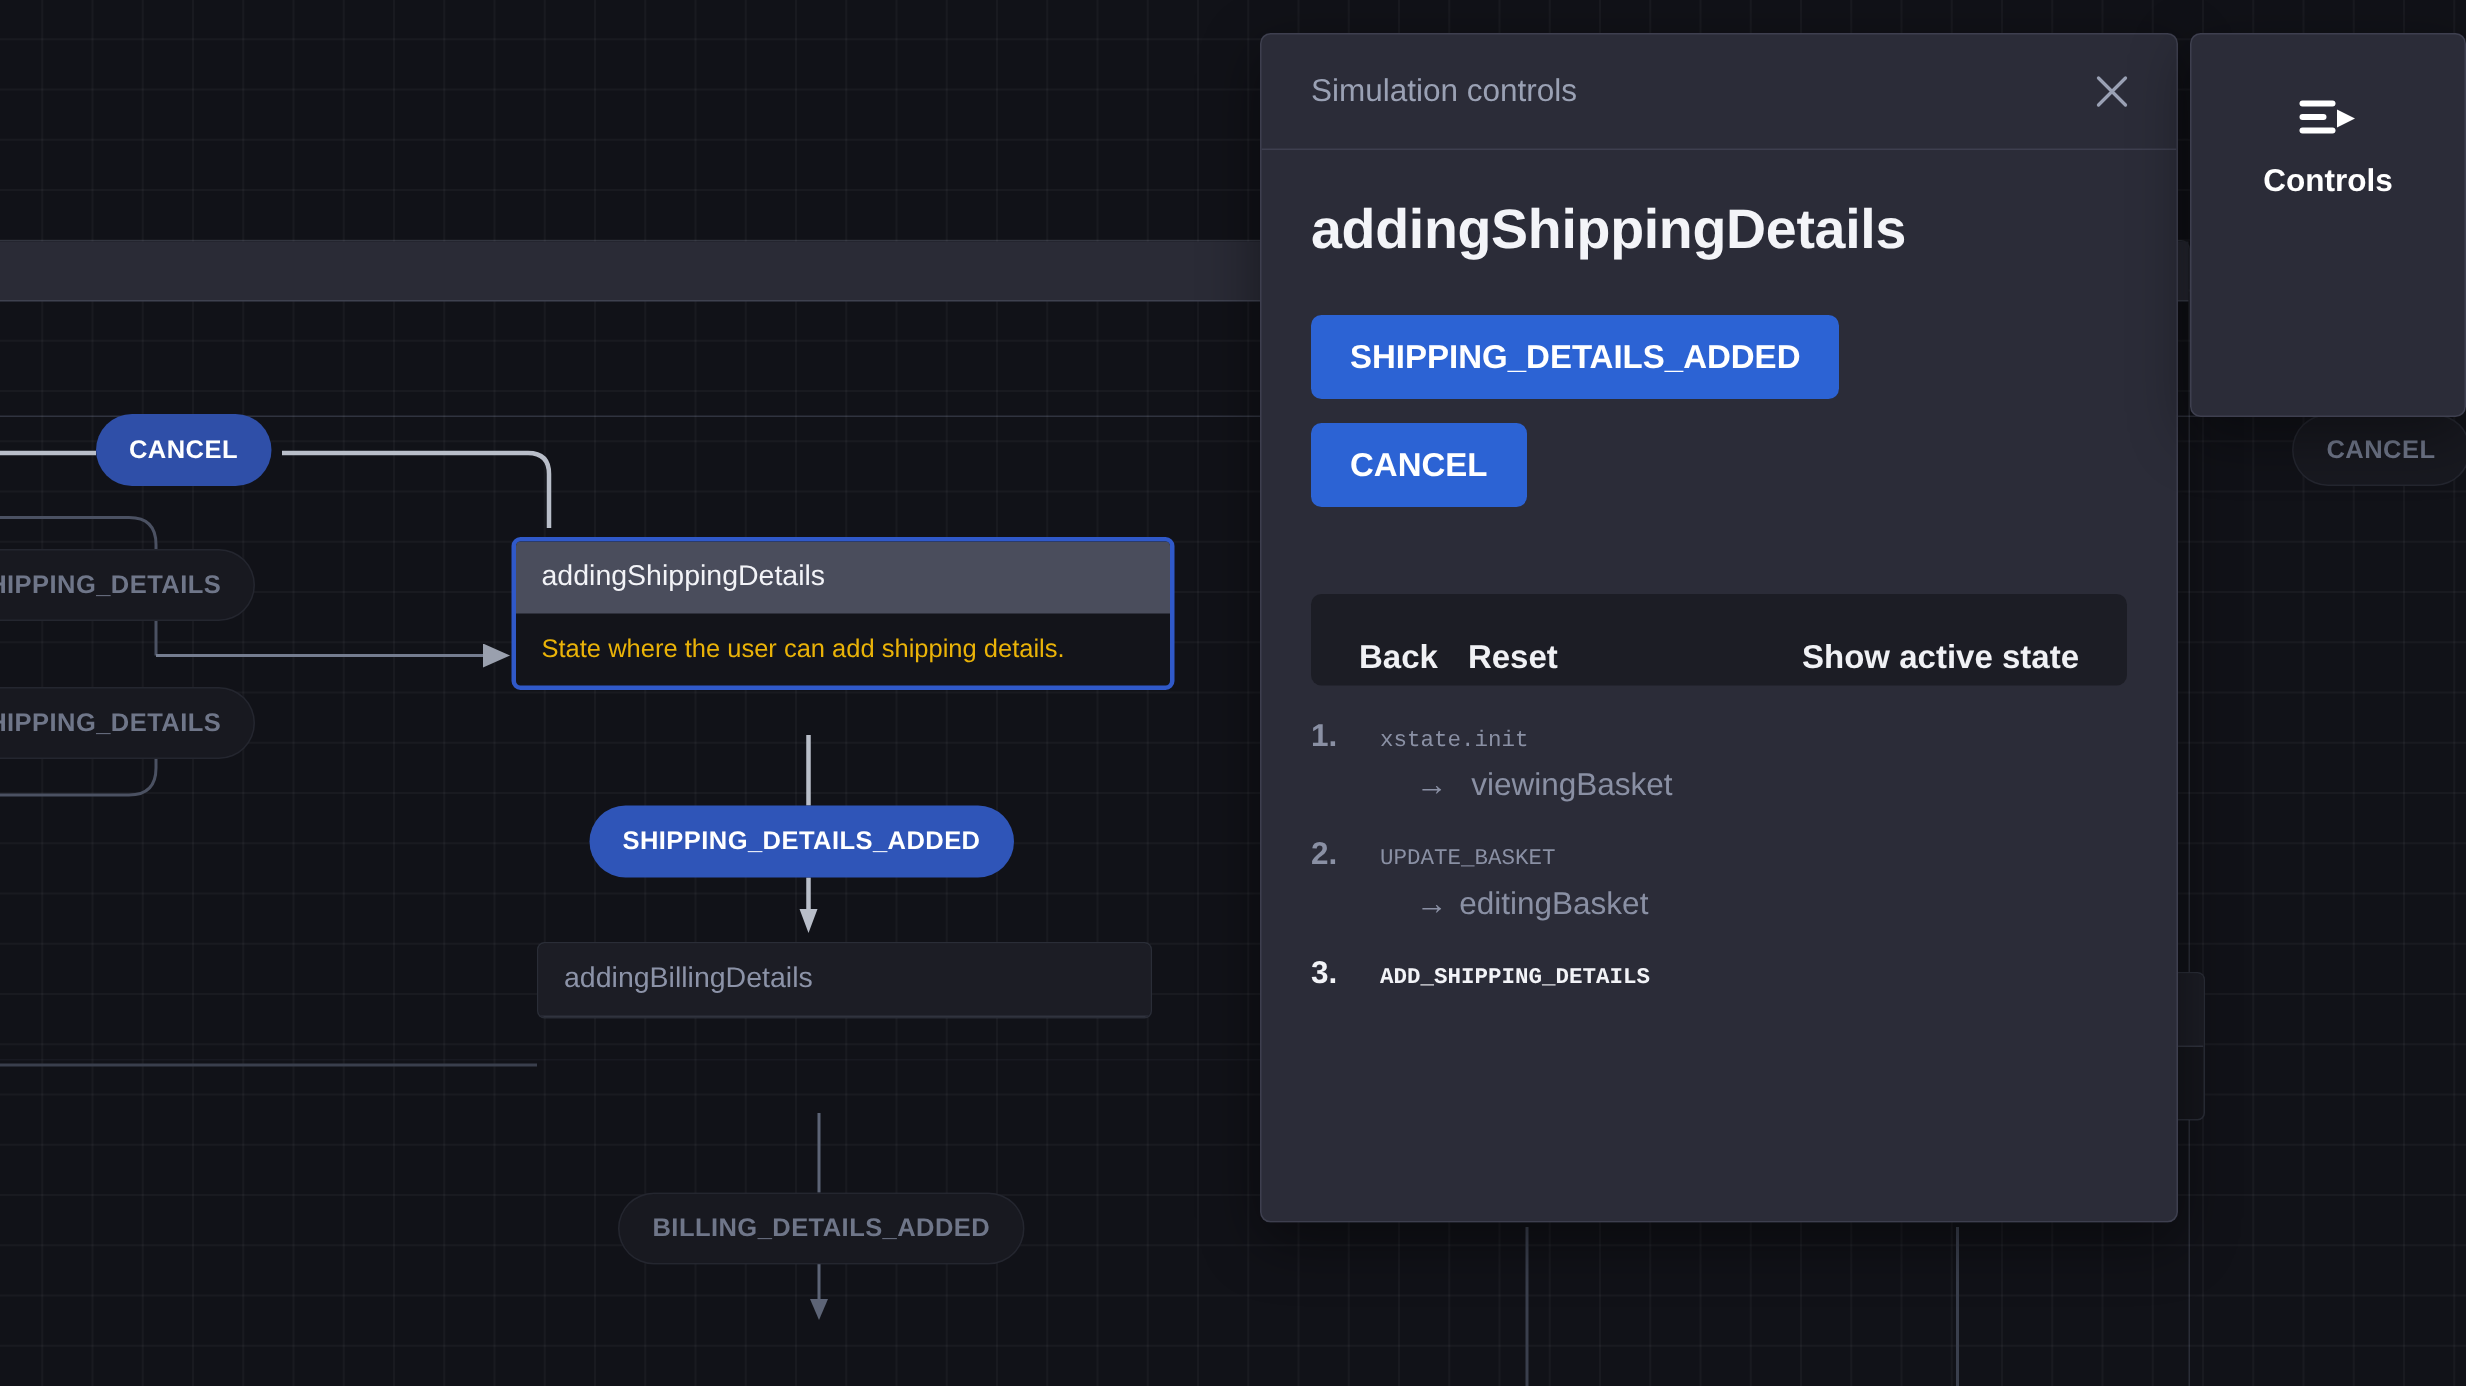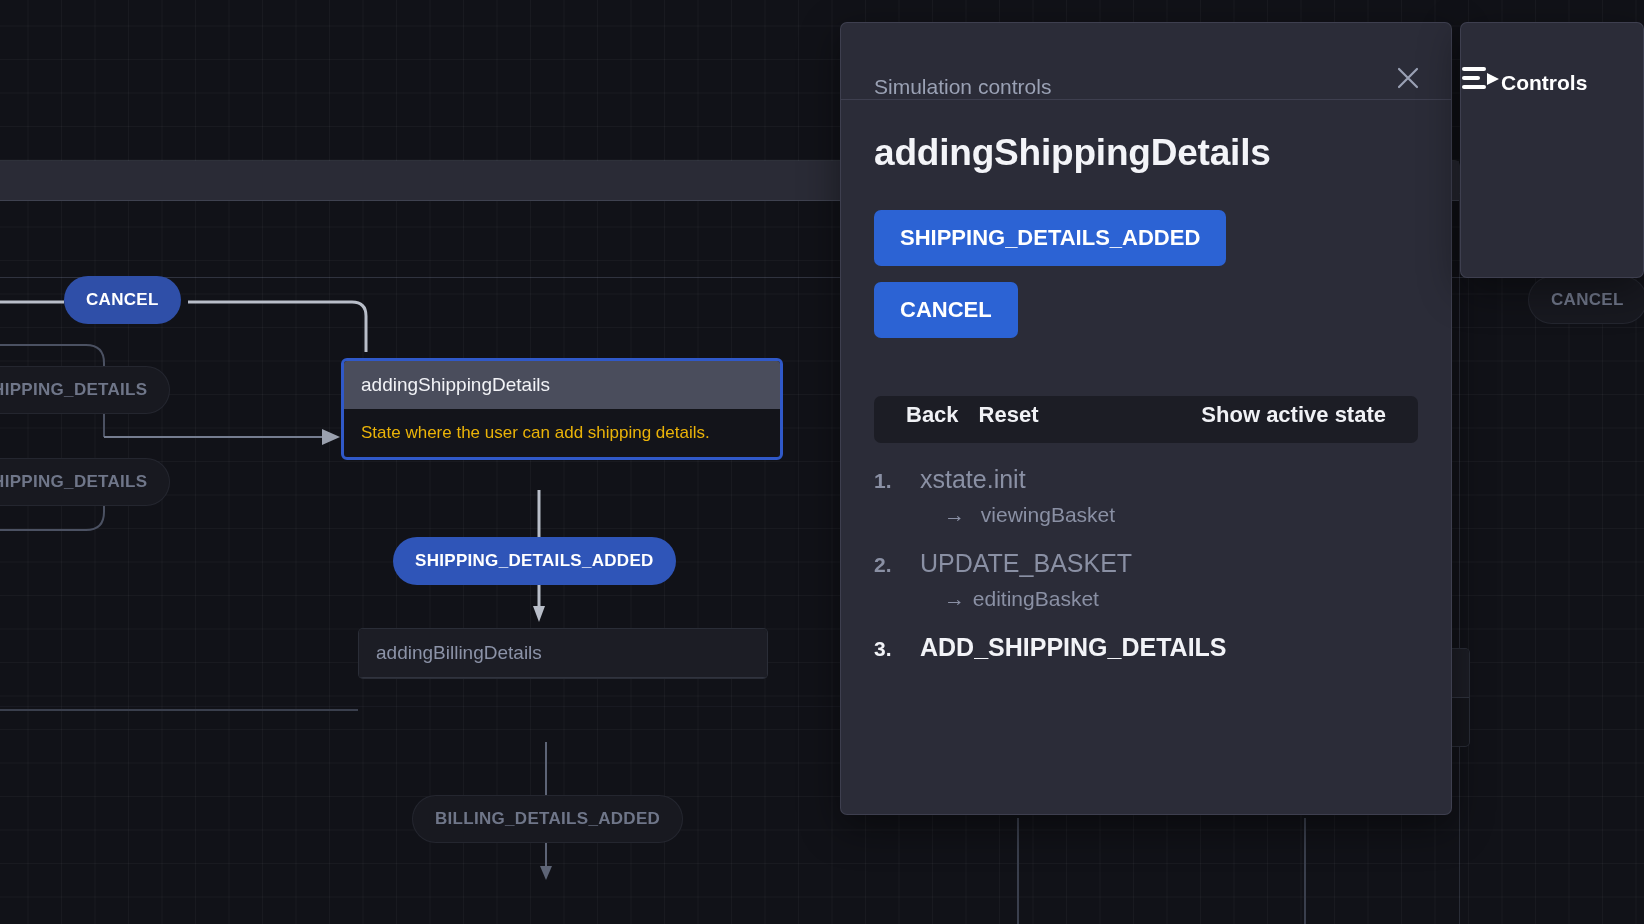--- a/index.html
+++ b/index.html
@@ -111,21 +111,21 @@
     left: 840px; top: 22px; width: 612px; height: 793px;
     background: #2b2c38;
     border: 1px solid rgba(160,170,200,0.16);
     border-radius: 7px;
     box-shadow: 0 12px 40px rgba(0,0,0,0.45);
     overflow: hidden;
     display: flex; flex-direction: column;
   }
   .panel-head {
     height: 77px; flex: 0 0 77px;
-    display: flex; align-items: flex-end;
+    display: flex; align-items: center;
     padding: 0 22px 0 33px;
     border-bottom: 1px solid rgba(160,170,200,0.16);
     gap: 46px;
   }
   .panel-head .title {
     flex: 1; font-size: 21px; color: #9aa1b4;
   }
   .close-btn {
     width: 42px; height: 42px;
     display: flex; align-items: center; justify-content: center;
@@ -147,40 +147,40 @@
     cursor: pointer;
     margin-bottom: 16px;
     font-family: "Liberation Sans", sans-serif;
   }
   .evt-list { display: flex; flex-direction: column; align-items: flex-start; }
 
   .toolbar {
     margin-top: 42px;
     background: #1c1d25;
     border-radius: 7px;
-    height: 47px;
-    display: flex; align-items: flex-start;
+    height: 61px;
+    display: flex; align-items: flex-end;
     padding: 0 22px;
   }
   .tb-btn {
     background: transparent; border: none; color: #f0f1f5;
     font-size: 22px; font-weight: bold;
     font-family: "Liberation Sans", sans-serif;
     padding: 6px 10px; cursor: pointer; border-radius: 4px;
   }
   .tb-spacer { flex: 1; }
 
   .steps { margin-top: 22px; }
   .step { display: flex; flex-direction: column; margin-bottom: 22px; cursor: pointer; }
   .step-row { display: flex; align-items: baseline; }
   .step-idx {
     width: 46px; flex: 0 0 46px;
     font-size: 21px; color: #8a90a4; font-weight: bold;
   }
-  .step-evt { font-size: 25px; color: #8a90a4; }
+  .step-evt { font-size: 15px; color: #8a90a4; font-family: Liberation Mono, monospace; }
   .step-target {
     margin-left: 70px; margin-top: 9px;
     font-size: 21px; color: #8a90a4; font-weight: bold;
   }
   .step.current .step-idx,
   .step.current .step-evt { color: #f2f3f7; font-weight: bold; }
   .step.current .step-target { color: #f2f3f7; }
   .step.past .step-target { font-weight: normal; }
 
   
@@ -188,21 +188,21 @@
     position: absolute;
     left: 1460px; top: 22px; width: 184px; height: 256px;
     background: #2b2c38;
     border: 1px solid rgba(160,170,200,0.16);
     border-radius: 7px;
     display: flex; flex-direction: column; align-items: center;
     padding-top: 28px;
     box-shadow: 0 12px 40px rgba(0,0,0,0.4);
   }
   .rail-item {
-    display: flex; flex-direction: row; align-items: center;
+    display: flex; flex-direction: column; align-items: center;
     cursor: pointer; width: 100%; padding: 6px 0 10px 0;
   }
   .rail-item + .rail-item { margin-top: 36px; }
   .rail-icon { height: 44px; display: flex; align-items: center; justify-content: center; }
   .rail-label { font-size: 21px; font-weight: bold; margin-top: 8px; }
   .rail-item.active .rail-label { color: #ffffff; }
   .rail-item.inactive .rail-label { color: #8a90a4; }
 </style>
 </head>
 <body>

